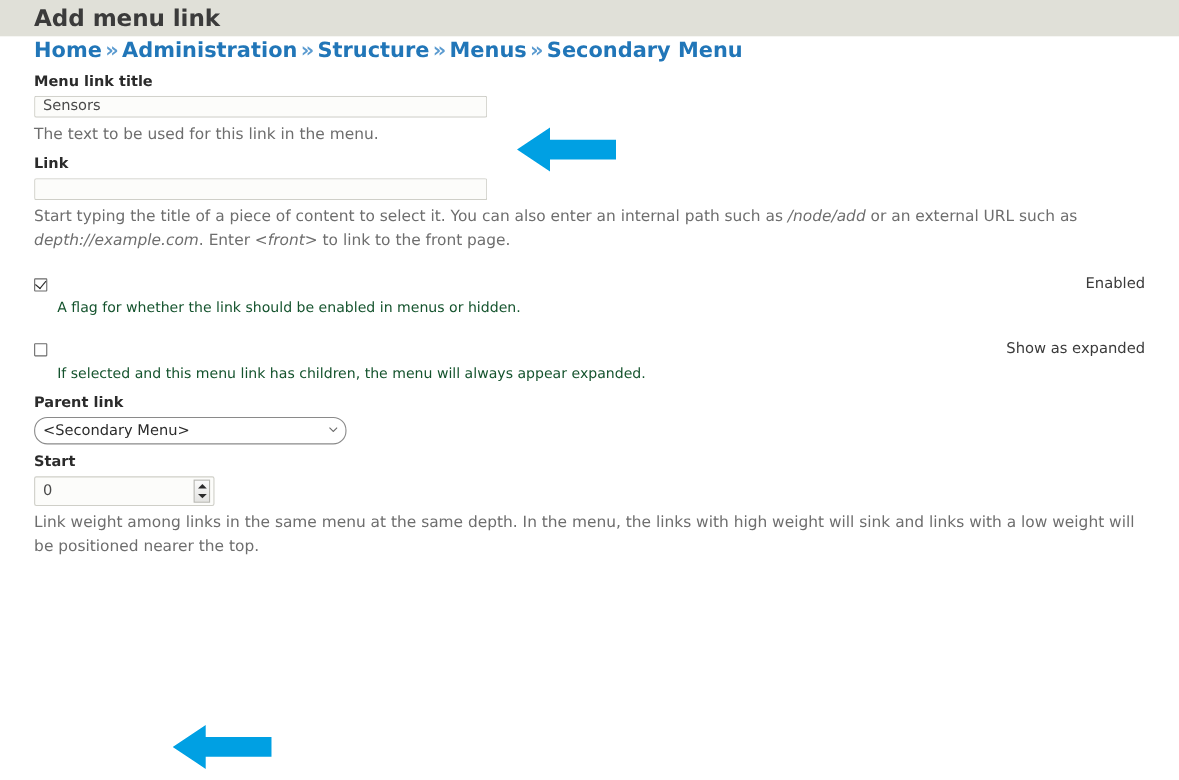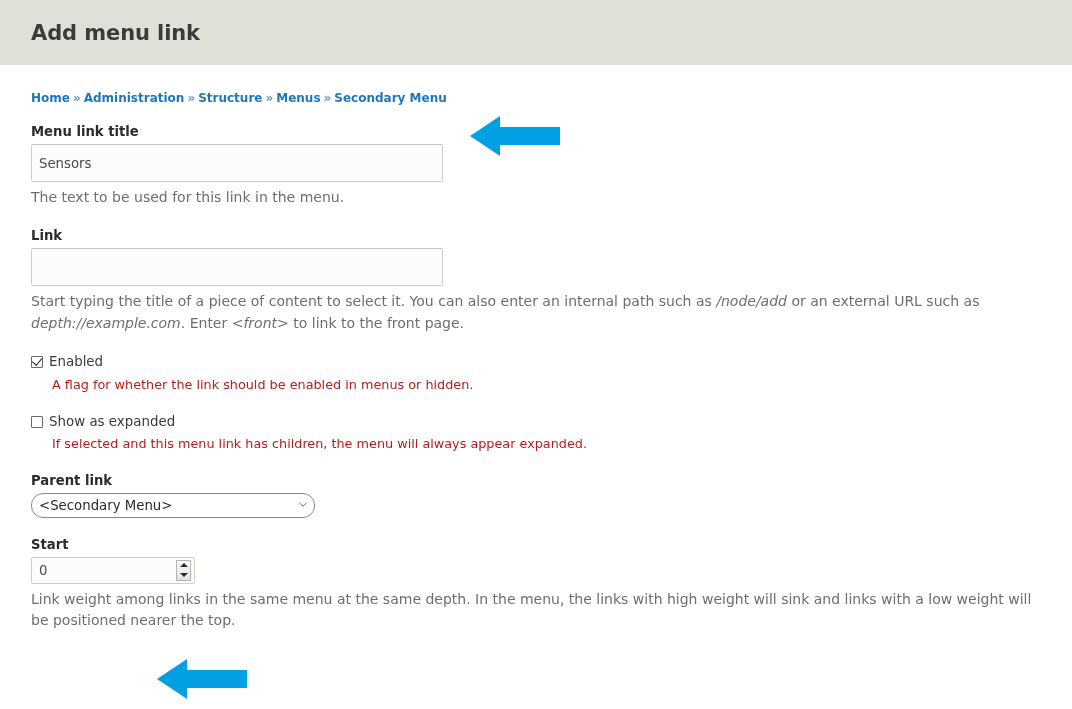--- a/index.html
+++ b/index.html
@@ -13,21 +13,21 @@
     background: #ffffff;
     font-family: "DejaVu Sans", "Liberation Sans", sans-serif;
     color: #3b3b3b;
     overflow: hidden;
     position: relative;
   }
 
   
   .page-header {
     background: #e0e0d8;
-    height: 65px;
+    height: 33px;
     box-sizing: border-box;
     padding: 0 0 0 31px;
     display: flex;
     align-items: center;
   }
   .page-title {
     font-size: 21px;
     font-weight: bold;
     color: #3b3b3b;
     letter-spacing: -0.1px;
@@ -35,52 +35,52 @@
 
   
   .content {
     padding: 0 31px;
     box-sizing: border-box;
     position: relative;
   }
 
   
   .breadcrumb {
-    padding-top: 26px;
-    font-size: 12px;
+    padding-top: 2px;
+    font-size: 19px;
     line-height: 1.2;
     white-space: nowrap;
   }
   .breadcrumb a {
     color: #2176b8;
     text-decoration: none;
     font-weight: 600;
   }
   .breadcrumb .sep {
     color: #5b9bd0;
     margin: 0 3px;
     font-weight: 600;
   }
 
   
   .form-item {
-    margin-top: 19px;
+    margin-top: 9px;
   }
   .form-label {
     display: block;
     font-size: 13.2px;
     font-weight: bold;
     color: #2b2b2b;
     margin-bottom: 5px;
   }
   .text-input {
     display: block;
     box-sizing: border-box;
     width: 412px;
-    height: 38px;
+    height: 20px;
     padding: 3px 7px;
     font-family: "DejaVu Sans", "Liberation Sans", sans-serif;
     font-size: 13.3px;
     color: #4a4a4a;
     background: #fcfcfa;
     border: 1px solid #cfcfc8;
     border-top-color: #c4c4bc;
     border-radius: 2px;
     outline: none;
   }
@@ -93,20 +93,21 @@
   }
   .description em {
     font-style: italic;
   }
 
   
   .checkbox-row {
     margin-top: 20px;
     display: flex;
     align-items: flex-start;
+    justify-content: space-between;
   }
   .cb {
     appearance: none;
     -webkit-appearance: none;
     width: 12px;
     height: 12px;
     margin: 2px 6px 0 0;
     box-sizing: border-box;
     border: 1px solid #6a6a6a;
     background: #ffffff;
@@ -125,21 +126,21 @@
     border-bottom: 1.6px solid #2b2b2b;
     transform: rotate(40deg);
   }
   .cb-label {
     font-size: 13.4px;
     color: #3b3b3b;
     line-height: 1.15;
   }
   .checkbox-desc {
     font-size: 12.8px;
-    color: #b91c1c;
+    color: #14532d;
     margin-top: 5px;
     margin-left: 21px;
     line-height: 1.5;
   }
 
   
   .select-wrap {
     position: relative;
     display: inline-block;
   }

